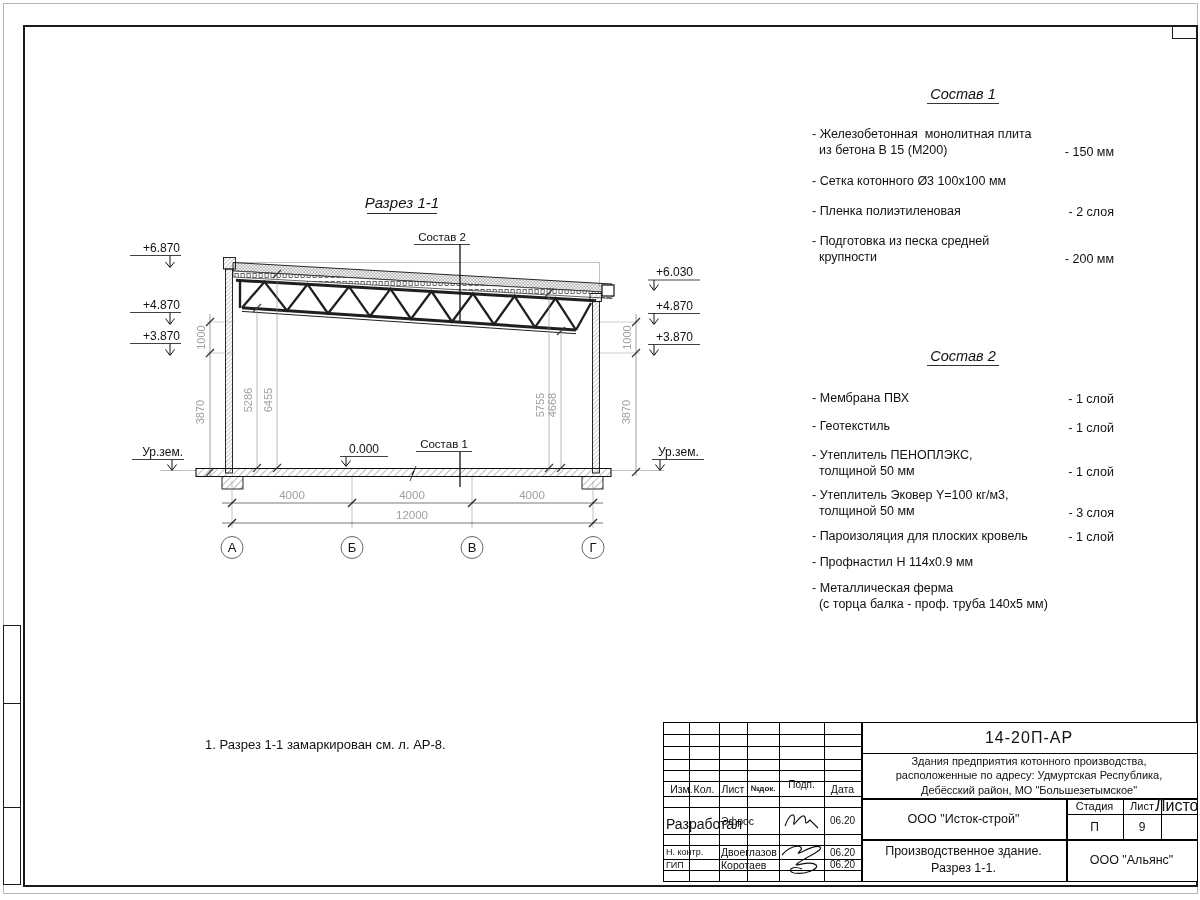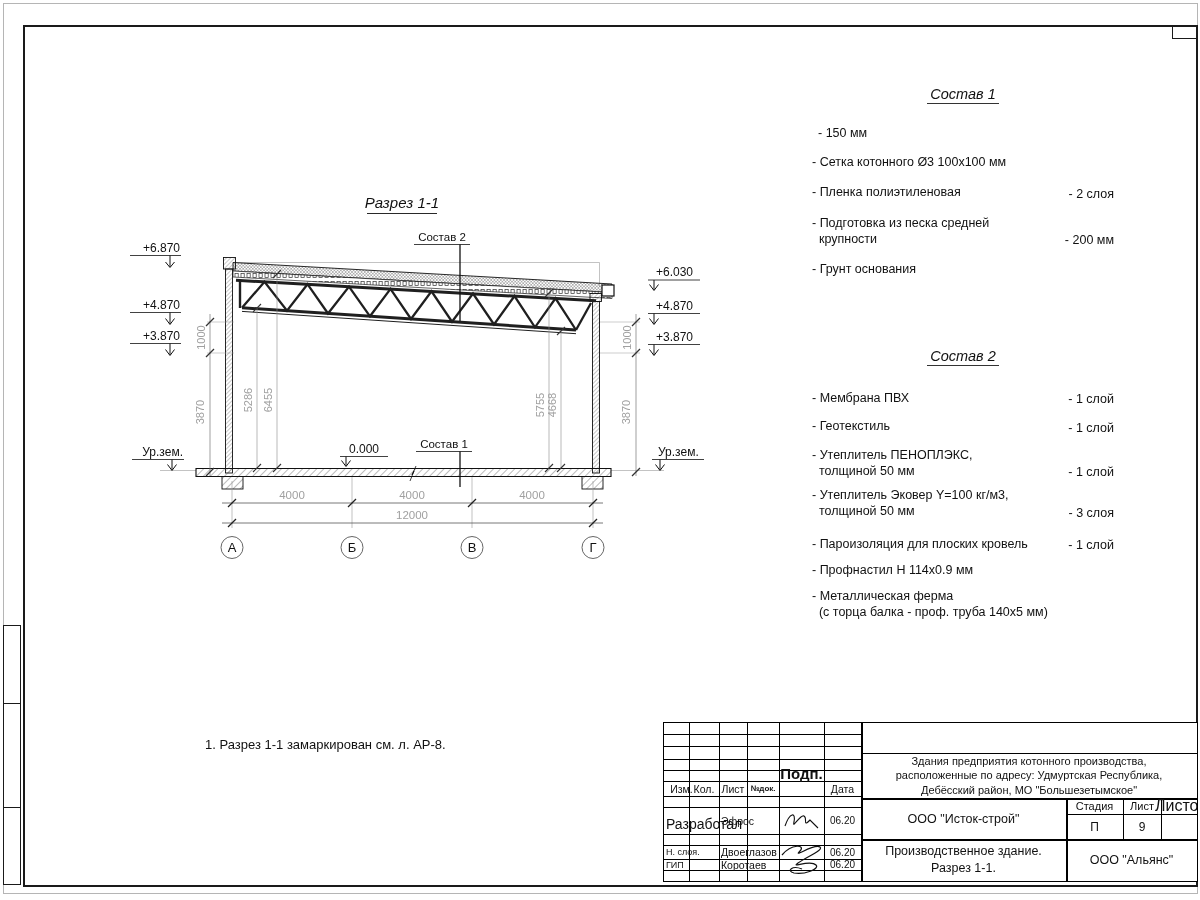--- a/index.html
+++ b/index.html
@@ -219,57 +219,55 @@
       <text x="232" y="552" font-size="13" text-anchor="middle" fill="#111">А</text>
       <text x="352" y="552" font-size="13" text-anchor="middle" fill="#111">Б</text>
       <text x="472" y="552" font-size="13" text-anchor="middle" fill="#111">В</text>
       <text x="593" y="552" font-size="13" text-anchor="middle" fill="#111">Г</text>
     </g>
   </svg>
 
   <div class="abs sostav" style="left:812px;top:86px;">
     <div class="stitle"><span>Состав 1</span></div>
     <div class="srow" style="margin-bottom:14px;">
+      <div class="sname">- Железобетонная  монолитная плита
+  из бетона В 15 (М200)</div>
       <div class="sval">- 150 мм</div>
     </div>
     <div class="srow" style="margin-bottom:14px;">
       <div class="sname">- Сетка котонного Ø3 100х100 мм</div>
       <div class="sval"></div>
     </div>
     <div class="srow" style="margin-bottom:14px;">
       <div class="sname">- Пленка полиэтиленовая</div>
       <div class="sval">-  2 слоя</div>
     </div>
     <div class="srow" style="margin-bottom:14px;">
       <div class="sname">- Подготовка из песка средней
   крупности</div>
       <div class="sval">- 200 мм</div>
-    </div>
-    <div class="srow">
-      <div class="sname">- Грунт основания</div>
-      <div class="sval"></div>
     </div>
   </div>
 
   <div class="abs sostav" style="left:812px;top:348px;">
     <div class="stitle" style="margin-bottom:26px;"><span>Состав 2</span></div>
     <div class="srow" style="margin-bottom:12px;">
       <div class="sname">- Мембрана ПВХ</div>
       <div class="sval">- 1 слой</div>
     </div>
     <div class="srow" style="margin-bottom:12px;">
       <div class="sname">- Геотекстиль</div>
       <div class="sval">- 1 слой</div>
     </div>
     <div class="srow" style="margin-bottom:8px;">
       <div class="sname">- Утеплитель ПЕНОПЛЭКС,
   толщиной 50 мм</div>
       <div class="sval">- 1 слой</div>
     </div>
-    <div class="srow" style="margin-bottom:16px;">
+    <div class="srow" style="margin-bottom:8px;">
       <div class="sname">- Утеплитель Эковер Y=100 кг/м3,
   толщиной 50 мм</div>
       <div class="sval">- 3 слоя</div>
     </div>
     <div class="srow" style="margin-bottom:10px;">
       <div class="sname">- Пароизоляция для плоских кровель</div>
       <div class="sval">- 1 слой</div>
     </div>
     <div class="srow" style="margin-bottom:10px;">
       <div class="sname">- Профнастил Н 114х0.9 мм</div>
@@ -310,40 +308,41 @@
     <div class="tb-line" style="left:197px;top:116px;width:336px;height:1.5px;"></div>
     <div class="tb-line" style="left:402px;top:75px;width:1.5px;height:83px;"></div>
     <div class="tb-line" style="left:459px;top:75px;width:1px;height:41px;"></div>
     <div class="tb-line" style="left:497px;top:75px;width:1px;height:41px;"></div>
     <div class="tb-line" style="left:402px;top:91px;width:131px;height:1px;"></div>
 
     <div class="tb-cell" style="left:5px;top:58px;width:25px;height:15px;font-size:10.5px;">Изм.</div>
     <div class="tb-cell" style="left:25px;top:58px;width:30px;height:15px;font-size:10.5px;">Кол.</div>
     <div class="tb-cell" style="left:55px;top:58px;width:28px;height:15px;font-size:10.5px;">Лист</div>
     <div class="tb-cell" style="left:83px;top:58px;width:32px;height:15px;font-size:8px;font-weight:bold;">№док.</div>
-    <div class="tb-cell" style="left:115px;top:43px;width:45px;height:15px;font-size:15px;font-weight:bold;">Подп.</div>
+    <div class="tb-cell" style="left:115px;top:54px;width:45px;height:15px;font-size:10px;">Подп.</div>
     <div class="tb-cell" style="left:160px;top:58px;width:37px;height:15px;font-size:10.5px;">Дата</div>
 
     <div class="tb-cell tb-left" style="left:2px;top:87px;width:54px;height:27px;font-size:14px;">Разработал</div>
     <div class="tb-cell tb-left" style="left:57px;top:84px;width:57px;height:27px;font-size:10.5px;">Эфрос</div>
     <div class="tb-cell" style="left:160px;top:84px;width:37px;height:27px;font-size:10px;">06.20</div>
-    <div class="tb-cell tb-left" style="left:2px;top:122px;width:54px;height:14px;font-size:9px;">Н. слоя.</div>
+    <div class="tb-cell tb-left" style="left:2px;top:122px;width:54px;height:14px;font-size:9px;">Н. контр.</div>
     <div class="tb-cell tb-left" style="left:57px;top:122px;width:57px;height:14px;font-size:10.5px;">Двоеглазов</div>
     <div class="tb-cell" style="left:160px;top:122px;width:37px;height:14px;font-size:10px;">06.20</div>
     <div class="tb-cell tb-left" style="left:2px;top:136px;width:54px;height:11px;font-size:9px;">ГИП</div>
     <div class="tb-cell tb-left" style="left:57px;top:136px;width:57px;height:11px;font-size:10.5px;text-align:center;">Коротаев</div>
     <div class="tb-cell" style="left:160px;top:136px;width:37px;height:11px;font-size:10px;">06.20</div>
 
     <svg class="abs" style="left:118px;top:85px;" width="40" height="25">
       <path d="M3,18 C8,4 14,4 12,14 C10,22 18,6 22,8 C26,10 20,20 28,12 L36,20" fill="none" stroke="#111" stroke-width="1.1"></path>
     </svg>
     <svg class="abs" style="left:112px;top:118px;" width="50" height="38">
       <path d="M6,14 C16,2 30,4 24,10 C16,18 38,2 44,6 C48,9 30,16 22,22 C14,28 34,18 40,24 C44,28 28,34 18,32 C10,30 16,24 26,28" fill="none" stroke="#111" stroke-width="1.2"></path>
     </svg>
 
+    <div class="tb-cell" style="left:197px;top:0;width:336px;height:30px;font-size:16px;letter-spacing:1px;">14-20П-АР</div>
     <div class="tb-cell pre" style="left:200px;top:30px;width:330px;height:45px;font-size:11px;line-height:1.3;">Здания предприятия котонного производства,
 расположенные по адресу: Удмуртская Республика,
 Дебёсский район, МО "Большезетымское"</div>
     <div class="tb-cell" style="left:197px;top:75px;width:205px;height:41px;font-size:12.5px;">ООО "Исток-строй"</div>
     <div class="tb-cell" style="left:402px;top:75px;width:57px;height:16px;font-size:11px;">Стадия</div>
     <div class="tb-cell" style="left:459px;top:75px;width:38px;height:16px;font-size:11px;">Лист</div>
     <div class="tb-cell" style="left:497px;top:75px;width:40px;height:16px;font-size:16px;">Листов</div>
     <div class="tb-cell" style="left:402px;top:91px;width:57px;height:25px;font-size:12px;">П</div>
     <div class="tb-cell" style="left:459px;top:91px;width:38px;height:25px;font-size:12px;">9</div>
     <div class="tb-cell pre" style="left:197px;top:116px;width:205px;height:42px;font-size:12.5px;line-height:1.35;">Производственное здание.

